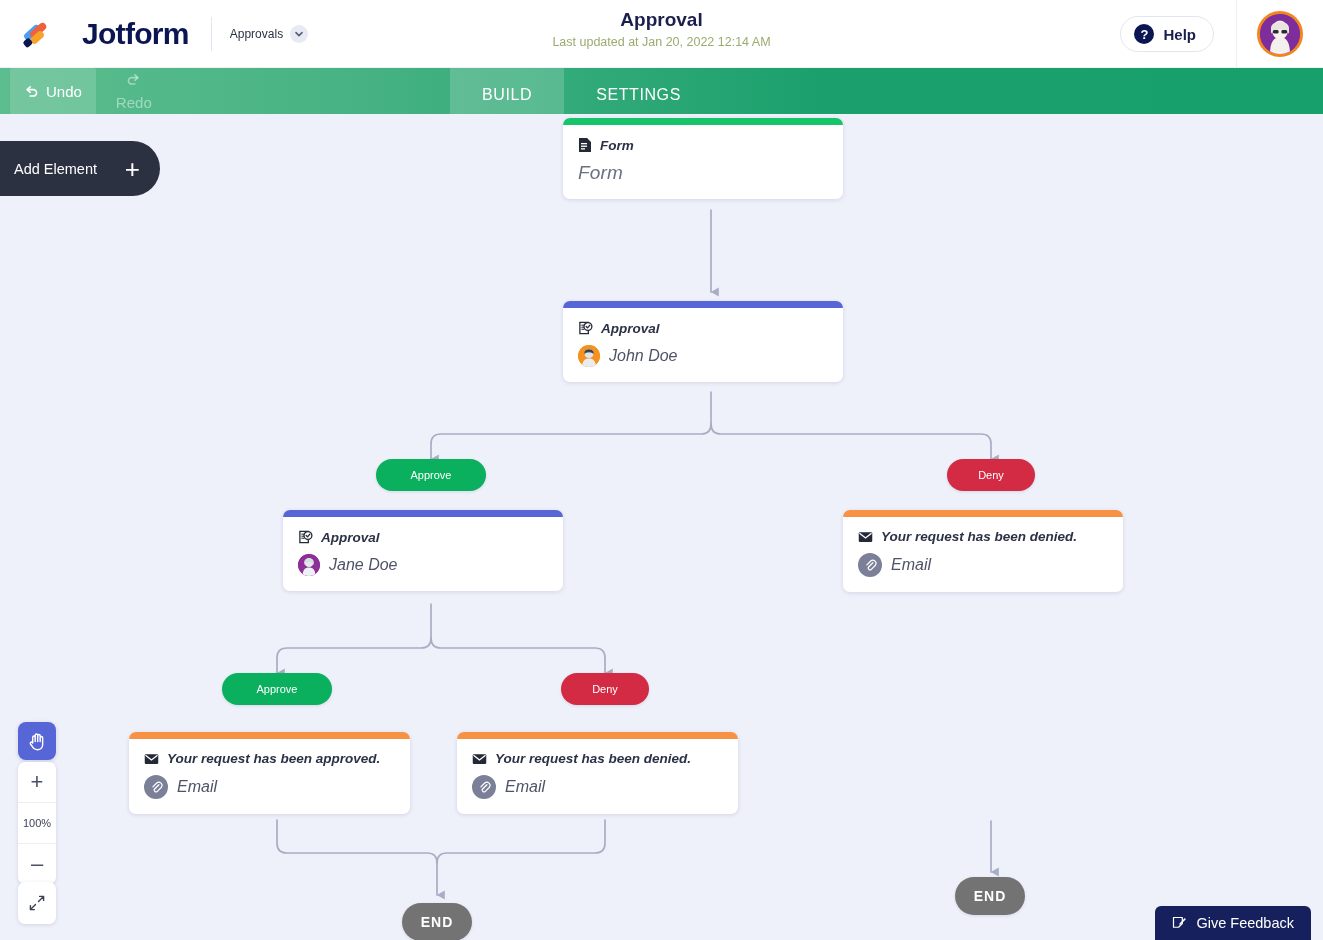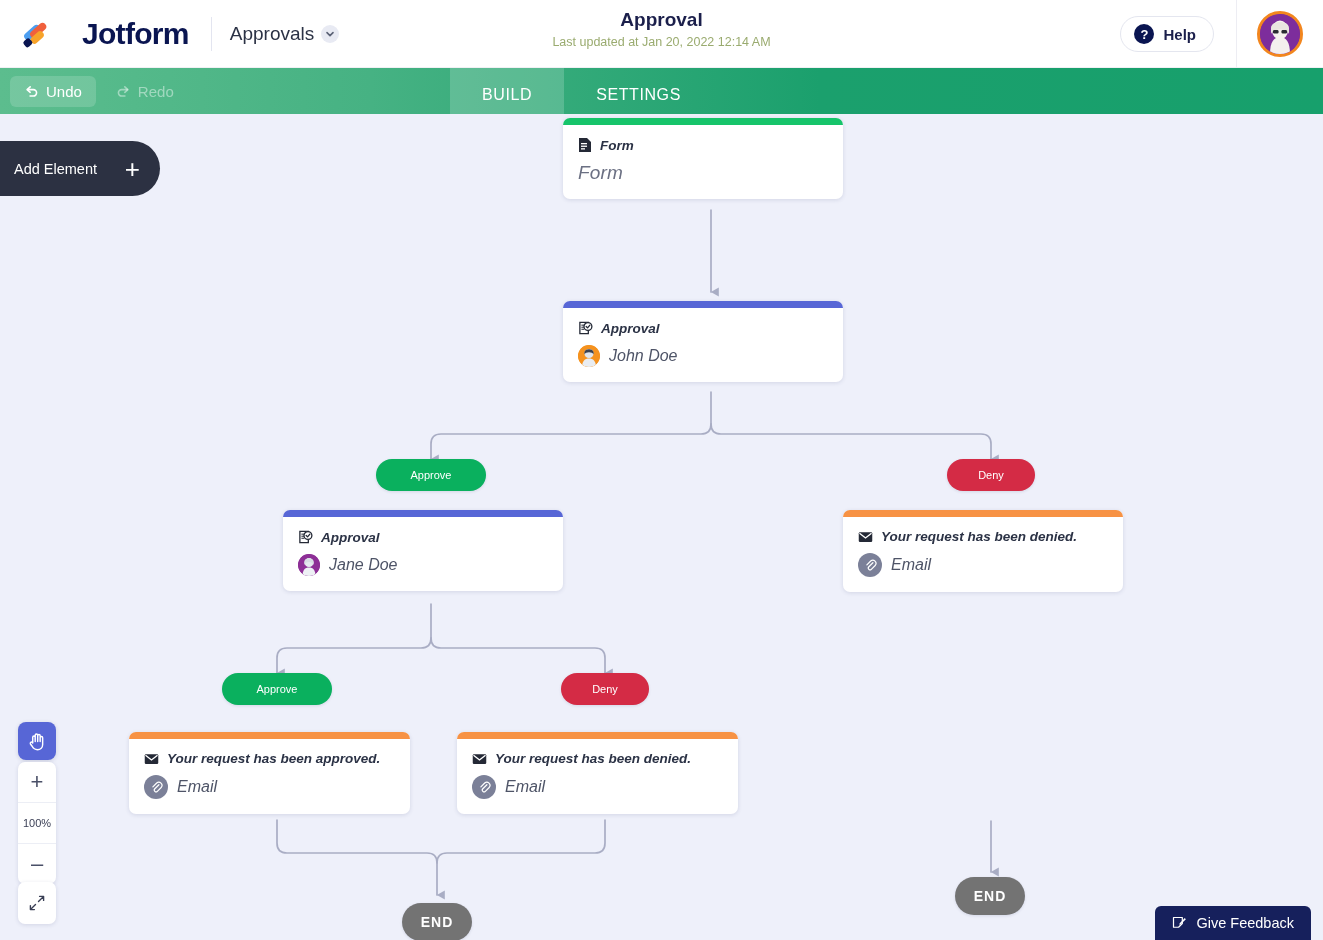--- a/index.html
+++ b/index.html
@@ -16,21 +16,21 @@
   .header {
     position: absolute; top: 0; left: 0; width: 1323px; height: 68px;
     background: #ffffff; display: flex; align-items: center;
     border-bottom: 1px solid #f0f0f4;
   }
   .logo-wrap { display: flex; align-items: center; padding-left: 20px; gap: 10px; }
   .logo-mark { width: 32px; height: 32px; position: relative; }
   .logo-text { font-size: 30px; font-weight: bold; color: #0a1551; letter-spacing: -0.7px; margin-left: 20px; }
   .hdr-divider { width: 1px; height: 34px; background: #e3e5f0; margin: 0 18px 0 22px; }
   .approvals-sel { display: flex; align-items: center; gap: 7px; cursor: pointer; }
-  .approvals-sel .lbl { font-size: 19px; color: #2b3245; }
+  .approvals-sel .lbl { font-size: 12px; color: #2b3245; }
   .chev {
     width: 18px; height: 18px; border-radius: 50%;
     background: #e8eaf3; display: flex; align-items: center; justify-content: center;
   }
   .chev svg { display: block; }
   .hdr-center {
     position: absolute; left: 0; right: 0; top: 8px;
     text-align: center; pointer-events: none;
   }
   .hdr-title { font-size: 19px; font-weight: bold; color: #1b1f4b; line-height: 24px; }
@@ -63,21 +63,21 @@
     background: linear-gradient(90deg, #5cbd8e 0%, #46b283 28%, #1ba06d 62%, #17a06c 100%);
     display: flex; align-items: center;
   }
   .undo-redo { display: flex; gap: 6px; padding-left: 10px; }
   .ur-btn {
     display: flex; align-items: center; gap: 7px;
     padding: 7px 14px; border-radius: 6px; cursor: pointer;
     font-size: 15px;
   }
   .ur-btn.active { background: rgba(255,255,255,0.16); color: #ffffff; }
-  .ur-btn.disabled { color: rgba(255,255,255,0.45); cursor: default; }
+  .ur-btn.disabled { color: rgba(255,255,255,0.45); cursor: default; flex-direction: column; }
   .tabs { position: absolute; left: 450px; top: 0; height: 46px; display: flex; }
   .tab {
     height: 54px; padding: 0 32px; display: flex; align-items: center;
     font-size: 16px; color: #ffffff; letter-spacing: 0.6px; cursor: pointer;
   }
   .tab.active { background: rgba(255,255,255,0.18); }
 
   
   .canvas {
     position: absolute; top: 114px; left: 0; width: 1323px; height: 826px;

